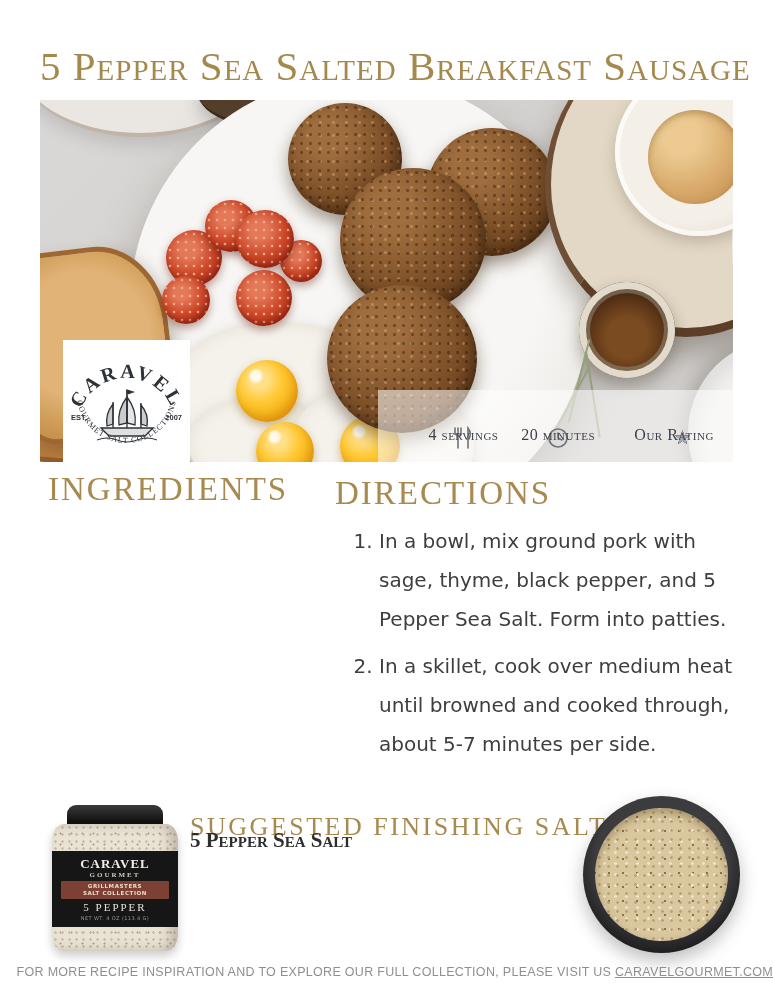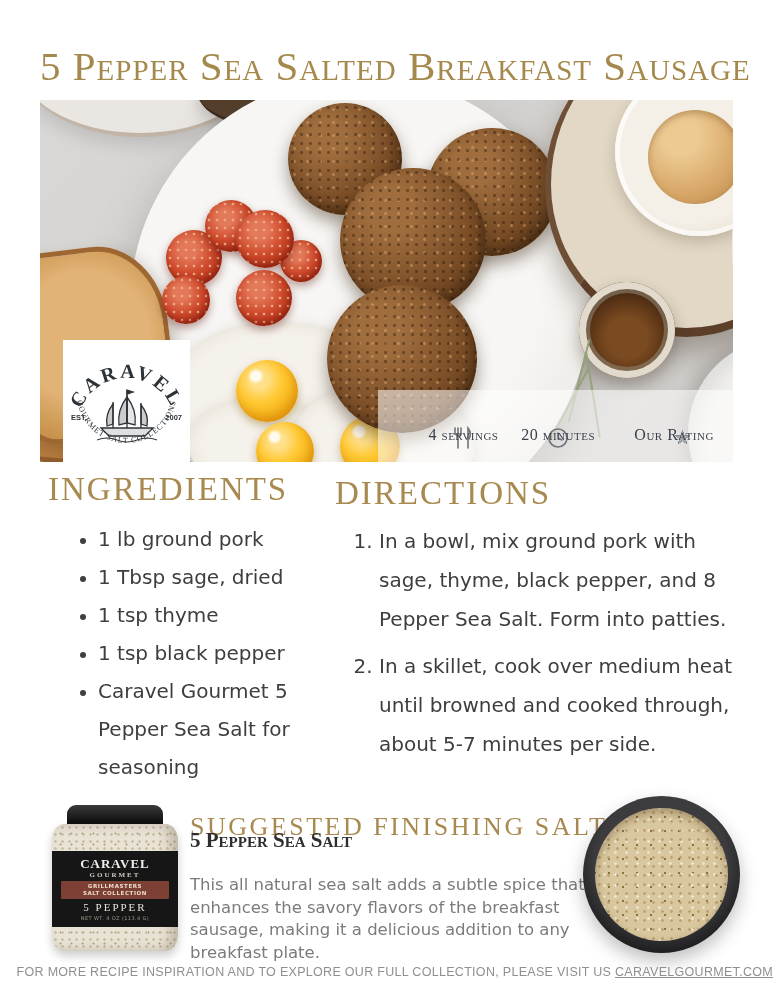--- a/index.html
+++ b/index.html
@@ -250,33 +250,26 @@
             <span class="star filled">★</span>
             <span class="star empty">★</span>
           </div>
         <span class="info-label">Our Rating</span>
       </div>
     </div>
   </div>
 
   <div class="ing-col">
     <div class="section-h">Ingredients</div>
-    <ul class="ing-list">
-      <li>1 lb ground pork</li>
-      <li>1 Tbsp sage, dried</li>
-      <li>1 tsp thyme</li>
-      <li>1 tsp black pepper</li>
-      <li>Caravel Gourmet 5 Pepper Sea Salt for seasoning</li>
-    </ul>
   </div>
 
   <div class="dir-col">
     <div class="section-h">Directions</div>
     <ol class="dir-list">
-      <li>In a bowl, mix ground pork with sage, thyme, black pepper, and 8 Pepper Sea Salt. Form into patties.</li>
+      <li>In a bowl, mix ground pork with sage, thyme, black pepper, and 5 Pepper Sea Salt. Form into patties.</li>
       <li>In a skillet, cook over medium heat until browned and cooked through, about 5-7 minutes per side.</li>
     </ol>
   </div>
 
   <div class="salt-section">
     <div class="jar">
       <div class="jar-lid"></div>
       <div class="jar-body">
         <div class="jar-label">
           <div class="jar-brand">CARAVEL</div>
@@ -285,21 +278,20 @@
             <div>GRILLMASTERS</div>
             <div>SALT COLLECTION</div>
           </div>
           <div class="jar-variety">5 PEPPER</div>
           <div class="jar-net">NET WT. 4 OZ (113.4 G)</div>
         </div>
       </div>
     </div>
     <div class="section-h salt-head">Suggested Finishing Salt</div>
     <div class="salt-name">5 Pepper Sea Salt</div>
-    <div class="salt-desc">This all natural sea salt adds a subtle spice that enhances the savory flavors of the breakfast sausage, making it a delicious addition to any breakfast plate.</div>
     <div class="salt-bowl">
       <div class="salt-fill"></div>
     </div>
   </div>
 
   <div class="footer">
     <span>FOR MORE RECIPE INSPIRATION AND TO EXPLORE OUR FULL COLLECTION, PLEASE VISIT US</span>
     <a href="#">CARAVELGOURMET.COM</a>
   </div>
 

